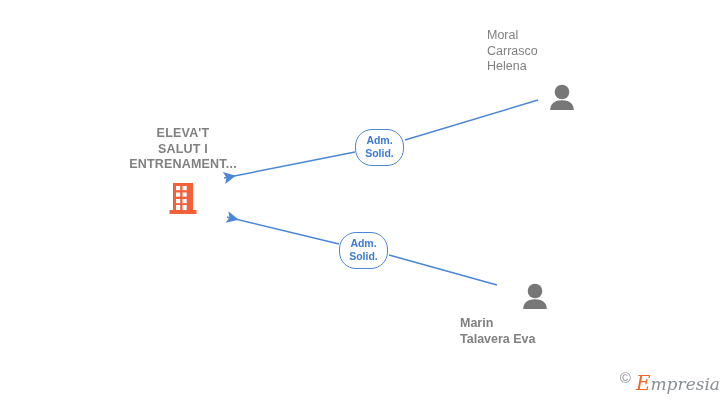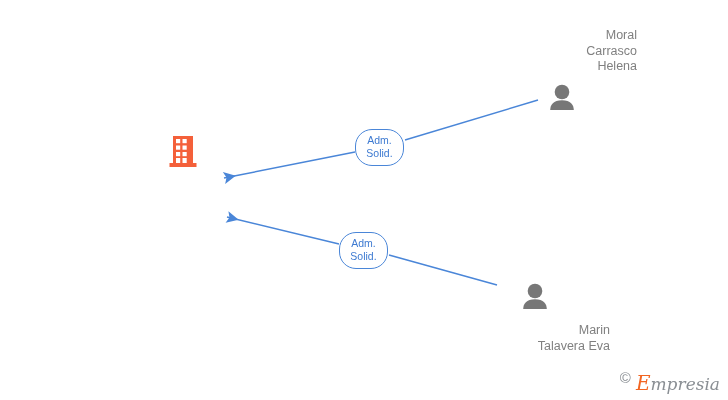--- a/index.html
+++ b/index.html
@@ -44,50 +44,51 @@
   .company-icon {
     margin-top: 10px;
     display: flex;
     justify-content: center;
   }
 
   
   .person-node {
     position: absolute;
     width: 150px;
-    text-align: right;
+    text-align: left;
   }
   .person-node.p-top { left: 487px; top: 28px; }
   .person-node.p-bottom { left: 460px; top: 283px; }
   .person-label {
     font-size: 12.5px;
     line-height: 15.5px;
     color: #808080;
     white-space: pre-line;
   }
   .person-icon {
     display: flex;
     justify-content: center;
   }
   .p-top .person-icon { margin-top: 9px; }
-  .p-bottom .person-label { margin-top: 14px; }
+  .p-bottom .person-label { margin-top: 7px; font-weight: bold; }
 
   
   .edge-label {
     position: absolute;
     box-sizing: border-box;
     background: #ffffff;
     border: 1.4px solid #4a86d8;
     border-radius: 17px;
     color: #3d7ad1;
     font-size: 10.5px;
     line-height: 13px;
     text-align: center;
     padding: 4px 7px 5px 7px;
     white-space: pre-line;
+    font-weight: bold;
   }
   .edge-label.l-top { left: 355px; top: 129px; width: 49px; }
   .edge-label.l-bottom { left: 339px; top: 232px; width: 49px; }
 
   
   .watermark {
     position: absolute;
     right: 8px;
     bottom: 7px;
     display: flex;
@@ -129,20 +130,23 @@
       <line x1="355" y1="152" x2="224" y2="178" stroke="#4a86d8" stroke-width="1.5" marker-end="url(#arrowhead)"></line>
     </g>
 
     <g>
       <line x1="497" y1="285" x2="389" y2="255" stroke="#4a86d8" stroke-width="1.5"></line>
       <line x1="339" y1="244" x2="227" y2="217" stroke="#4a86d8" stroke-width="1.5" marker-end="url(#arrowhead)"></line>
     </g>
   </svg>
 
   <div class="company-node">
+    <div class="company-label">ELEVA'T
+SALUT I
+ENTRENAMENT...</div>
     <div class="company-icon">
       <svg width="30" height="32" viewBox="0 0 30 32" xmlns="http://www.w3.org/2000/svg">
         <rect x="5" y="0" width="20" height="28" fill="#f4603a"></rect>
         <rect x="1.5" y="27" width="27" height="4" fill="#f4603a"></rect>
         <rect x="8" y="3" width="4.2" height="4.2" fill="#ffffff"></rect>
         <rect x="14.5" y="3" width="4.2" height="4.2" fill="#ffffff"></rect>
         <rect x="8" y="9.5" width="4.2" height="4.2" fill="#ffffff"></rect>
         <rect x="14.5" y="9.5" width="4.2" height="4.2" fill="#ffffff"></rect>
         <rect x="8" y="16" width="4.2" height="4.2" fill="#ffffff"></rect>
         <rect x="14.5" y="16" width="4.2" height="4.2" fill="#ffffff"></rect>

